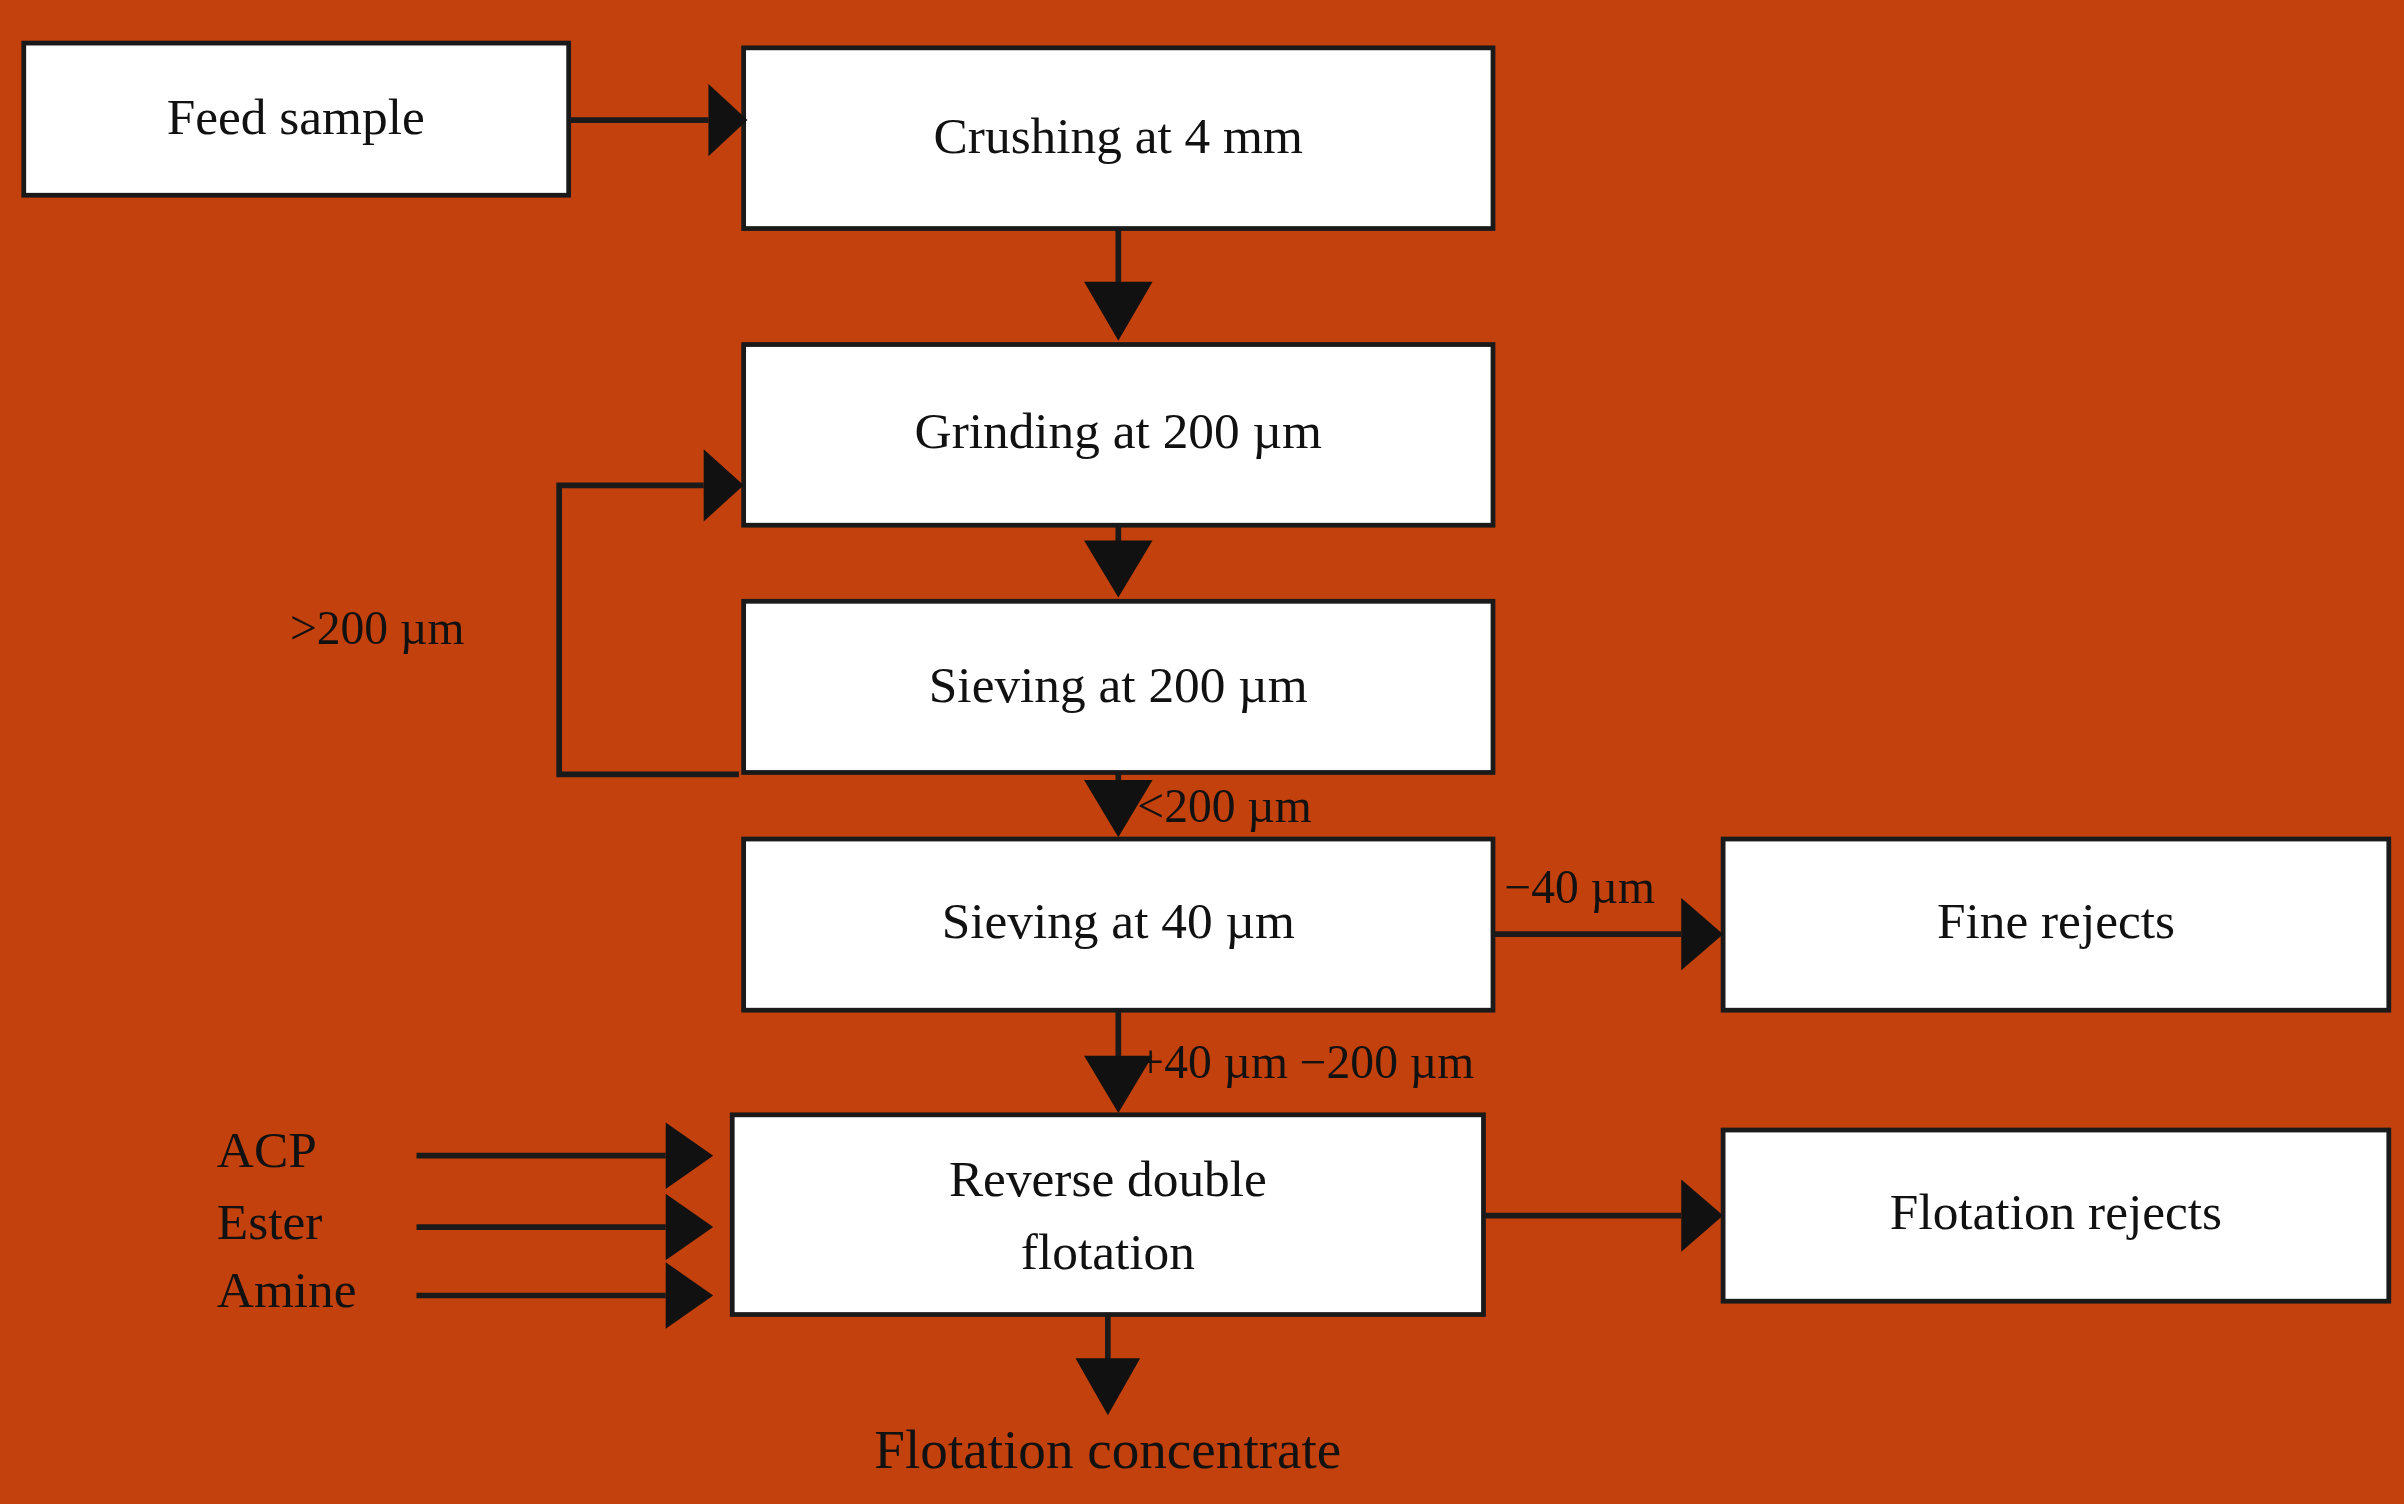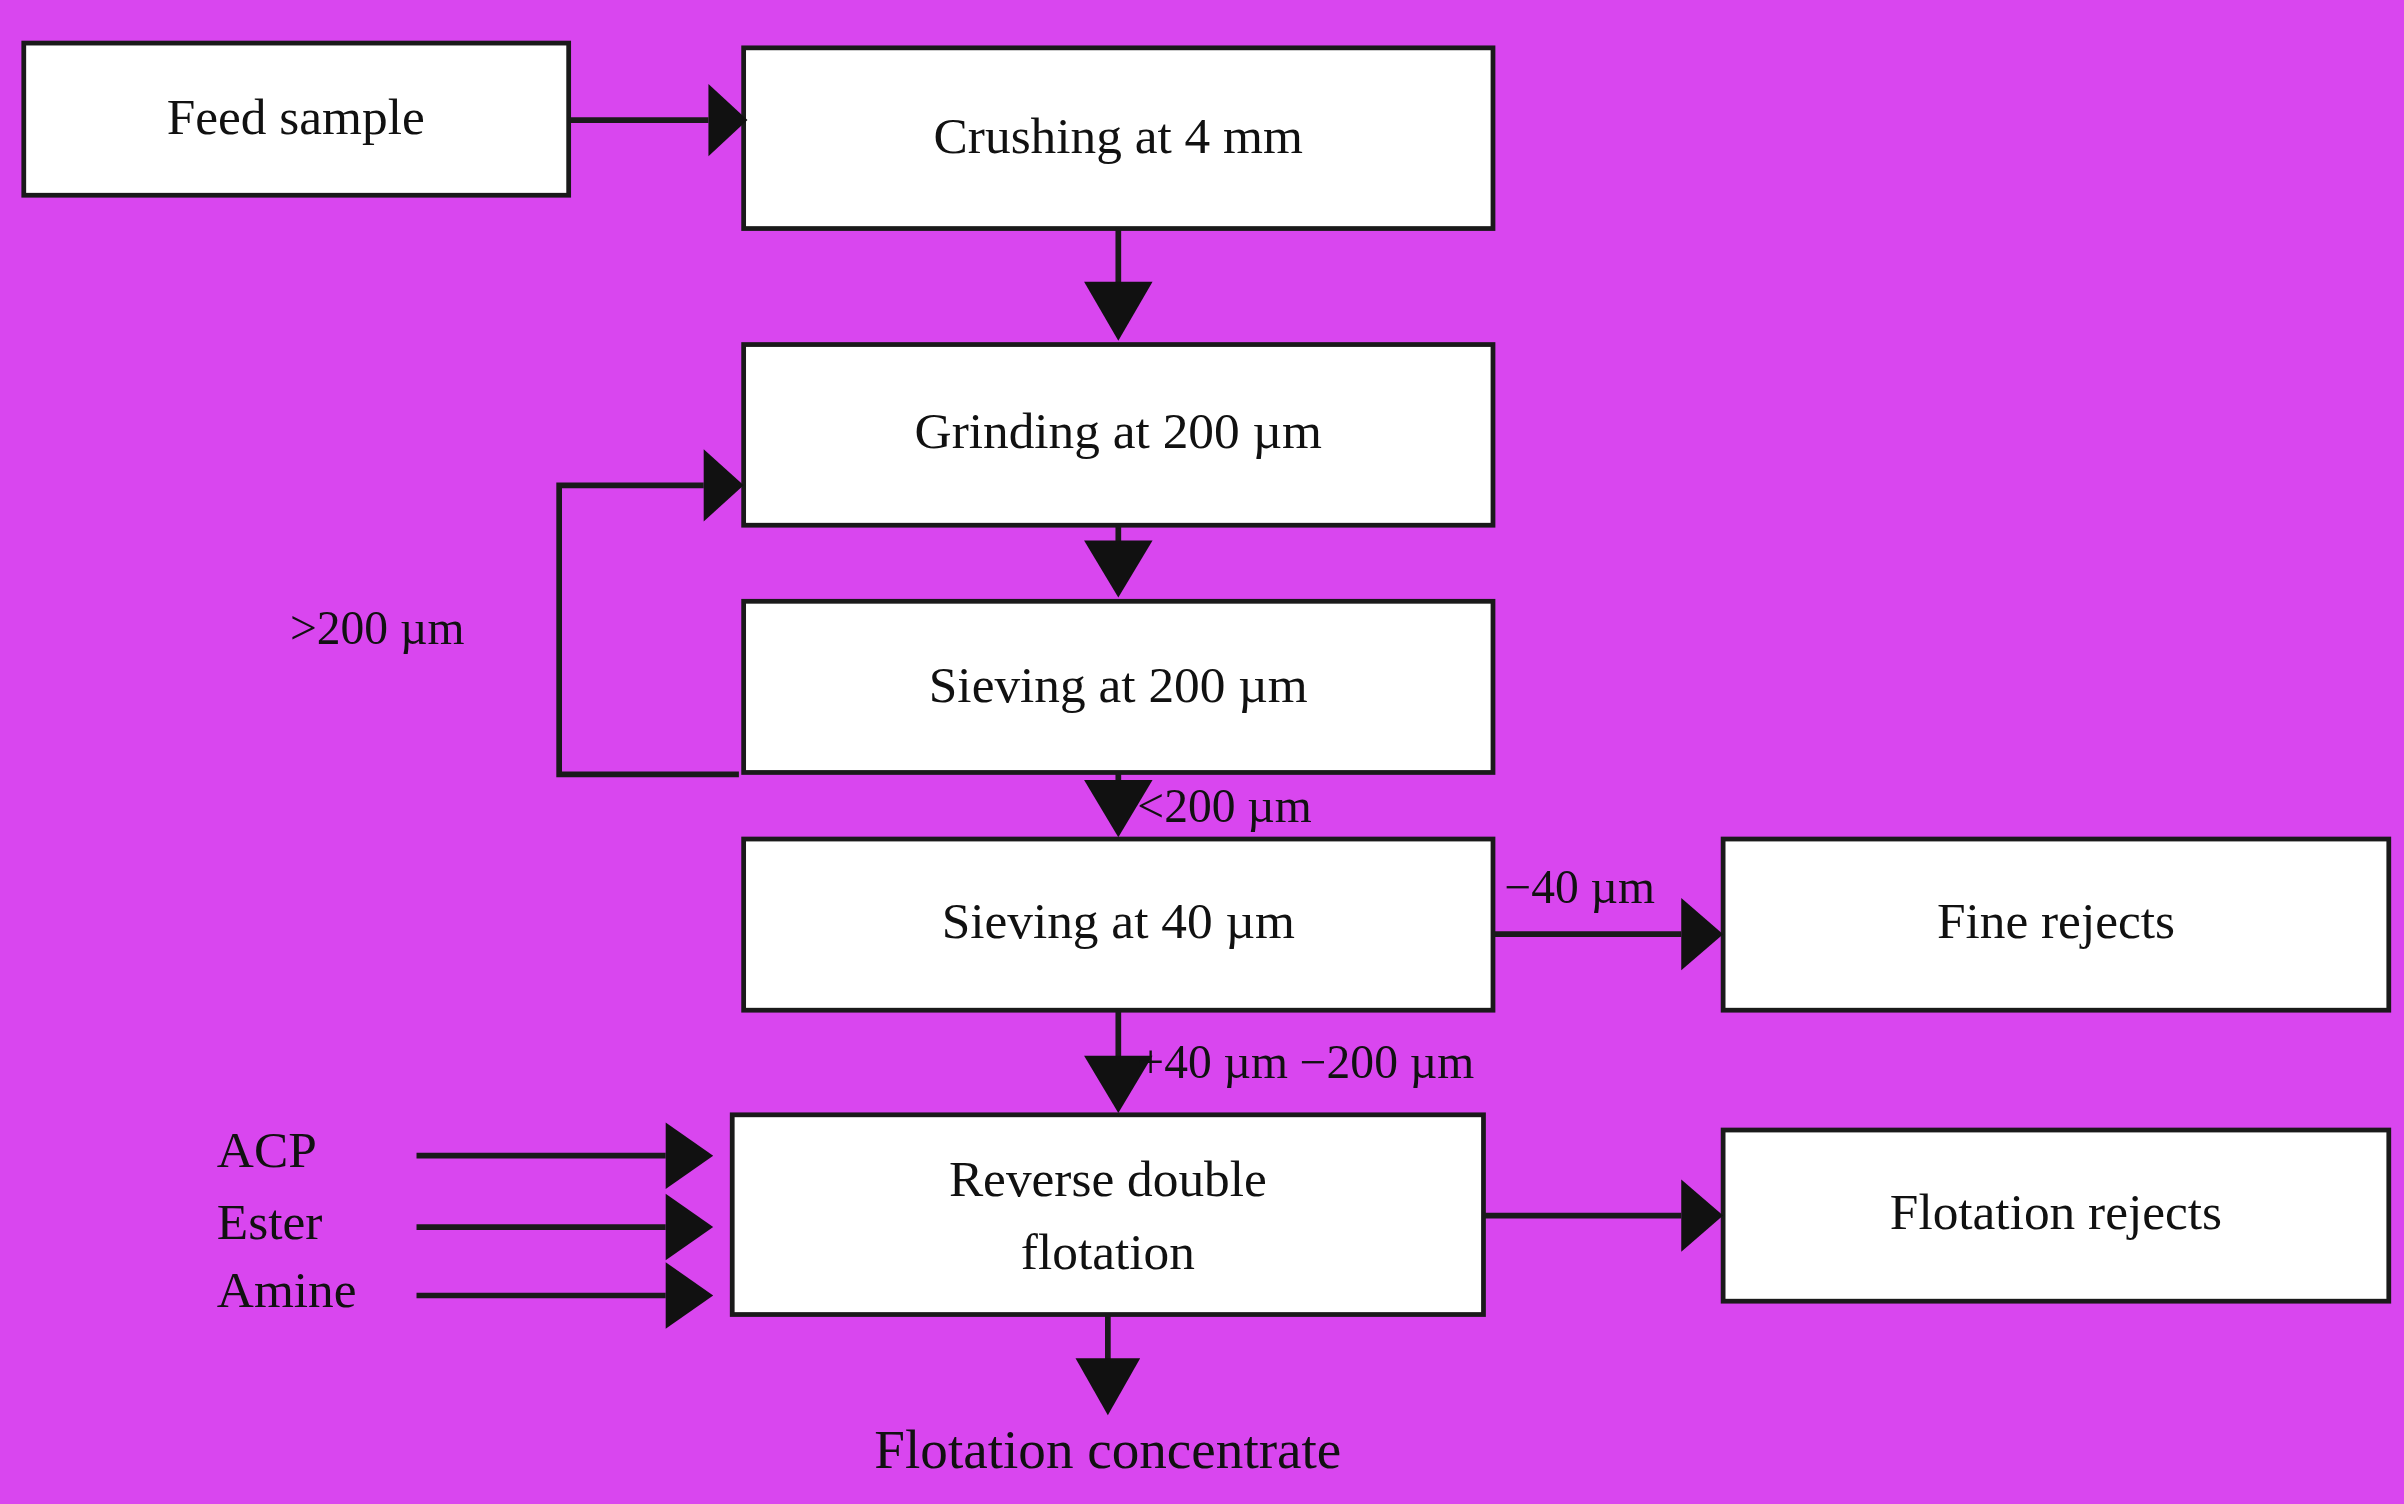--- a/index.html
+++ b/index.html
@@ -10,21 +10,21 @@
   body {
     width: 2404px;
     height: 1505px;
     font-family: "Liberation Serif", "DejaVu Serif", serif;
     overflow: hidden;
   }
   #diagram-root {
     position: relative;
     width: 2404px;
     height: 1505px;
-    background: #d946ef;
+    background: #c2410c;
   }
   svg.flow {
     display: block;
     width: 2404px;
     height: 1505px;
   }
   .node-rect {
     fill: #ffffff;
     stroke: #1a1a1a;
     stroke-width: 5;

